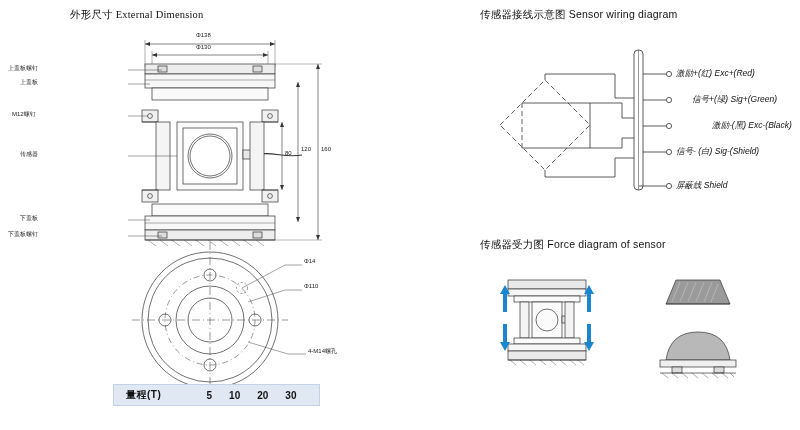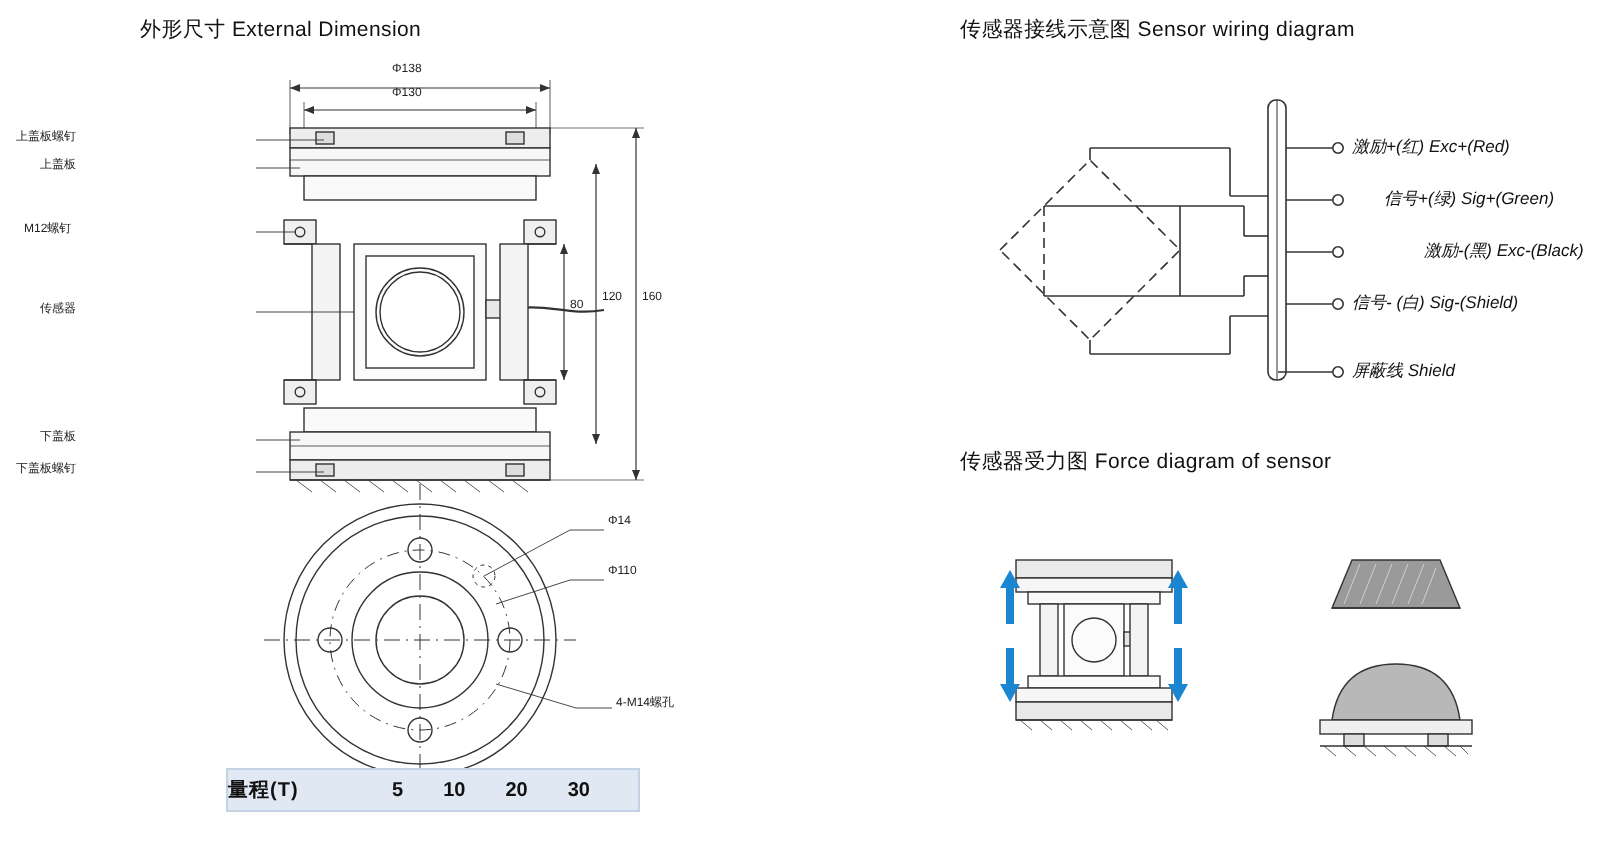--- a/index.html
+++ b/index.html
@@ -27,35 +27,35 @@
   svg{display:block;overflow:visible;}
 
   
   #range-bar{
     position:absolute;left:113px;top:384px;width:205px;height:20px;
     background:#dfe8f3;border:1px solid #c3d2e4;
     display:flex;align-items:center;
   }
   #range-bar .rb-label{
     font-size:10px;font-weight:bold;color:#111;
-    width:72px;letter-spacing:0.5px;
+    padding-left:12px;width:72px;letter-spacing:0.5px;
   }
   #range-bar .rb-vals{display:flex;flex:1;justify-content:space-around;padding-right:14px;}
   #range-bar .rb-vals span{font-size:10px;font-weight:bold;color:#111;}
 
   
   #wiring-title{left:480px;top:8px;}
   #wiring-diagram{left:470px;top:30px;width:320px;height:180px;font-style:italic;}
   .wire-label{font-size:8.5px;color:#111;white-space:nowrap;}
 
   
-  #force-title{left:480px;top:224px;}
+  #force-title{left:480px;top:238px;}
   #force-diagram{left:470px;top:262px;width:320px;height:130px;}
 
-  #dim-title{left:70px;top:8px;}
+  #dim-title{left:70px;top:8px;font-family:Liberation Serif, serif;}
 </style>
 </head>
 <body>
 
 <div class="panel sec-title" id="dim-title">
   <span>外形尺寸</span>
   <span class="en">External Dimension</span>
 </div>
 
 <div class="panel" id="left-drawing">

